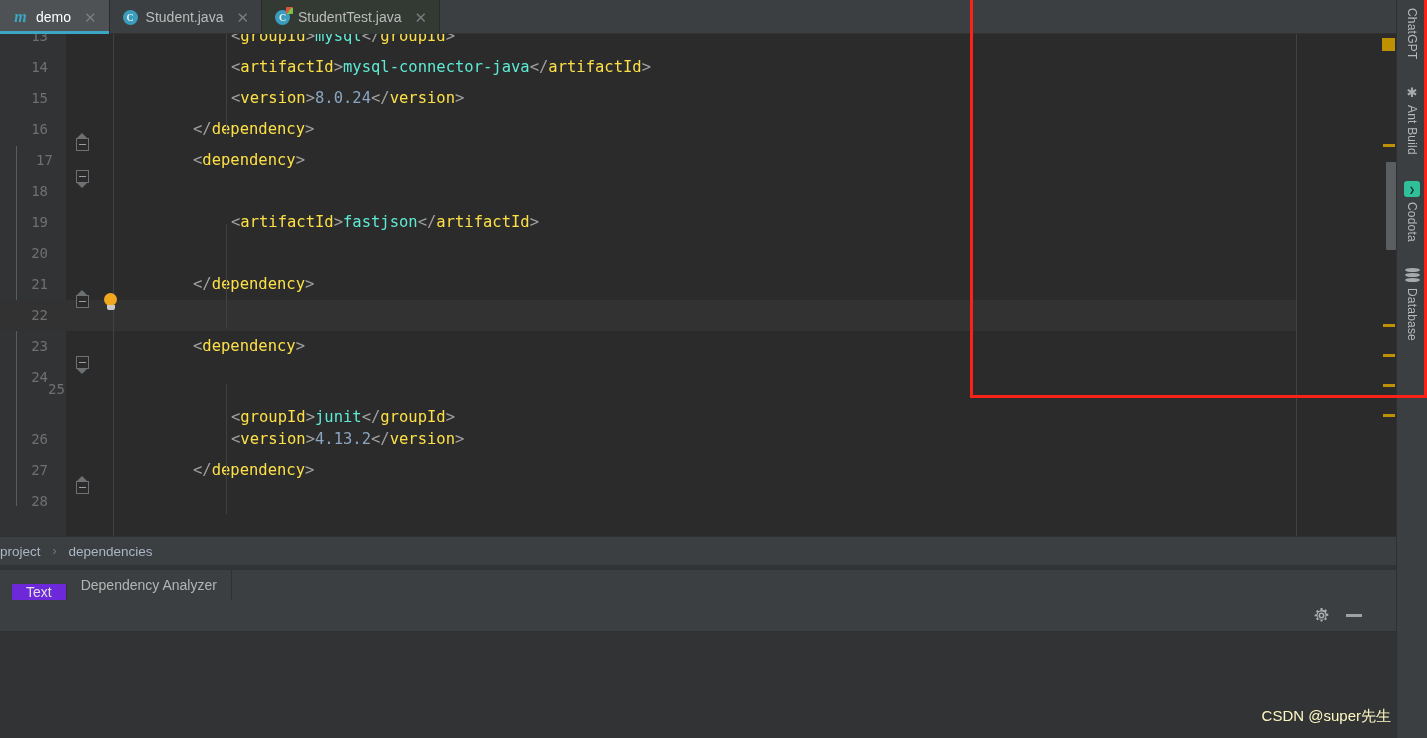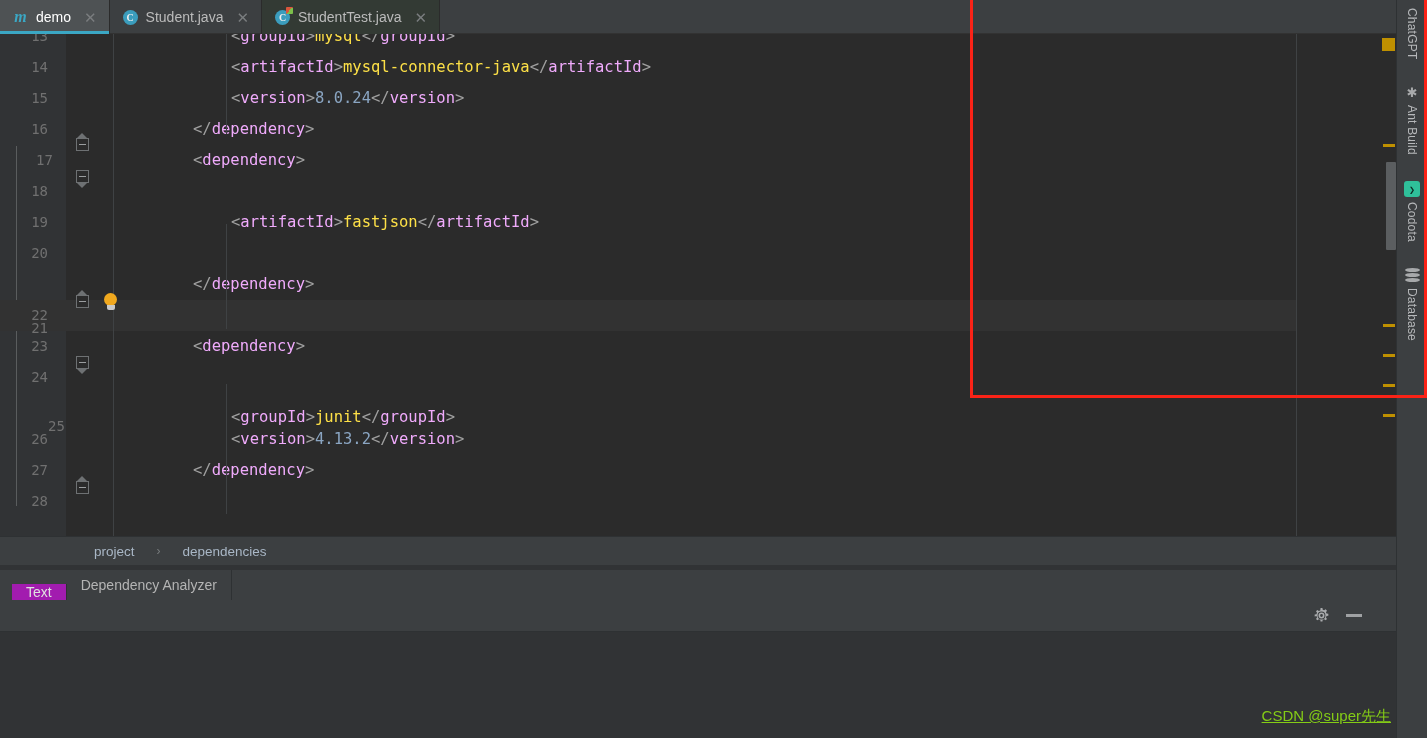--- a/index.html
+++ b/index.html
@@ -116,22 +116,22 @@
     line-height: 31px;
   }
   .codetext {
     font-family: "DejaVu Sans Mono", monospace;
     font-size: 15.5px;
     white-space: pre;
     line-height: 31px;
     padding-left: 21px;
   }
   .br  { color: #a0a0a0; }   
-  .tg  { color: #f0abfc; }   
-  .tx  { color: #fde047; }   
+  .tg  { color: #fde047; }   
+  .tx  { color: #5eead4; }   
   .num { color: #8aa5c2; }   
 
   
   .iguide {
     position: absolute;
     width: 1px; background: #3f4244;
   }
 
   
   .foldbox {
@@ -204,22 +204,21 @@
     background: #5b5e60;
     border-radius: 1px;
   }
 
   
   .breadcrumb {
     position: absolute; left: 0; top: 536px;
     width: 1396px; height: 29px;
     background: #3c3f41;
     display: flex; align-items: center;
-    padding-left: 94px;
-    gap: 22px;
+    gap: 12px;
     font-size: 13.5px;
     color: #a9b7c6;
     border-top: 1px solid #2e3133;
   }
   .crumbsep { color: #777b7d; font-size: 12px; }
 
   
   .toolbar-tabs {
     position: absolute; left: 0; top: 570px;
     width: 1396px; height: 30px;
@@ -228,21 +227,21 @@
     padding-left: 12px;
   }
   .ttab {
     display: flex; align-items: center;
     padding: 0 14px;
     font-size: 14px;
     color: #b4b4b4;
     border-right: 1px solid #2e3133;
     cursor: default;
   }
-  .ttab.active { background: #a21caf; color: #e0e0e0; margin-top: 14px; }
+  .ttab.active { background: #6d28d9; color: #e0e0e0; margin-top: 14px; }
 
   .toolpanel {
     position: absolute; left: 0; top: 600px;
     width: 1396px; height: 138px;
     background: #3c3f41;
   }
   .toolpanel-head {
     position: absolute; left: 0; top: 0;
     width: 100%; height: 32px;
     border-bottom: 1px solid #2e3133;
@@ -310,23 +309,22 @@
     position: absolute;
     border: 3px solid #fb2317;
     pointer-events: none;
   }
 
   
   .watermark {
     position: absolute;
     right: 36px; bottom: 12px;
     font-size: 15px;
-    color: #84cc16;
+    color: #fef9c3;
     white-space: nowrap;
-    text-decoration: underline;
   }
 </style>
 </head>
 <body>
 
 <div id="app">
 
   <div class="tabbar">
     <div class="tab active">
       <span class="tabicon">
@@ -407,25 +405,25 @@
       </div>
     </div>
   <div class="lineno" style="top: -13px;">13</div>
       <div class="lineno" style="top: 18px;">14</div>
       <div class="lineno" style="top: 49px;">15</div>
       <div class="lineno" style="top: 80px; padding-left: 10px;">16</div>
       <div class="lineno" style="top: 111px; padding-left: 36px;">17</div>
       <div class="lineno" style="top: 142px;">18</div>
       <div class="lineno" style="top: 173px;">19</div>
       <div class="lineno" style="top: 204px;">20</div>
-      <div class="lineno" style="top: 235px; margin-top: 44px;">21</div>
+      <div class="lineno" style="top: 235px;">21</div>
       <div class="lineno" style="top: 266px;">22</div>
       <div class="lineno" style="top: 297px;">23</div>
       <div class="lineno" style="top: 328px;">24</div>
-      <div class="lineno" style="top: 377px; padding-left: 48px;">25</div>
+      <div class="lineno" style="top: 340px; padding-left: 48px;">25</div>
       <div class="lineno" style="top: 390px;">26</div>
       <div class="lineno" style="top: 421px;">27</div>
       <div class="lineno" style="top: 452px;">28</div>
       <div class="foldbox top" style="top: 104px;"></div>
       <div class="foldbox bot" style="top: 136px;"></div>
       <div class="foldbox top" style="top: 261px;"></div>
       <div class="foldbox bot" style="top: 322px;"></div>
       <div class="foldbox top" style="top: 447px;"></div>
       <div class="bulb" style="top: 259px;">
         <div class="glass"></div>

